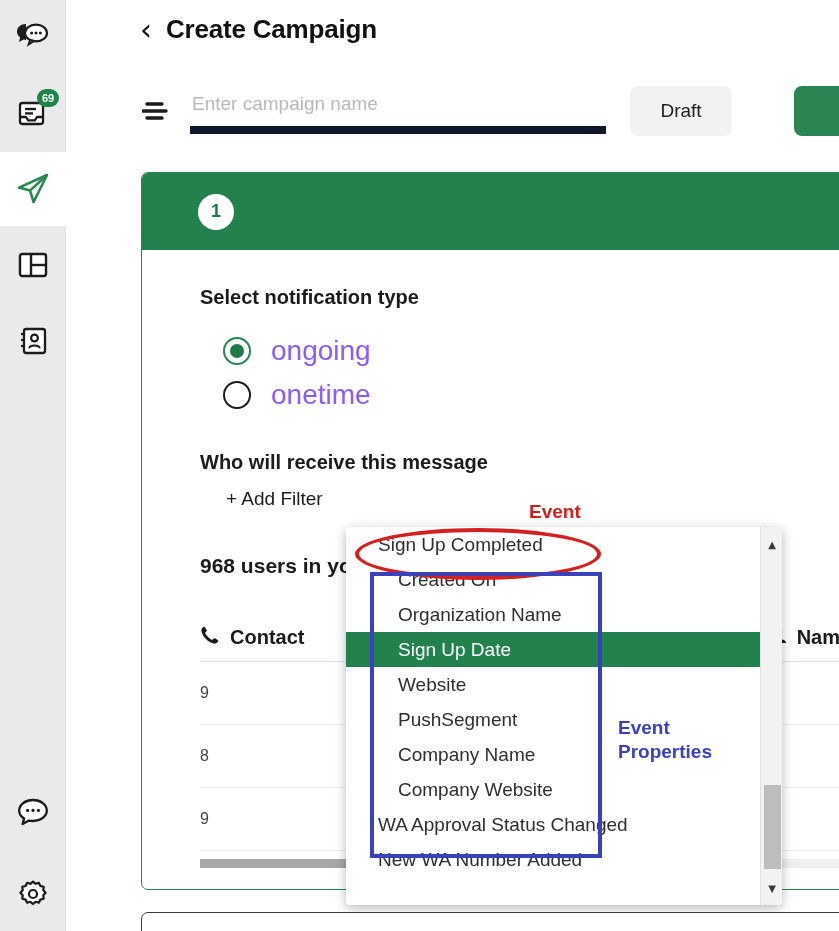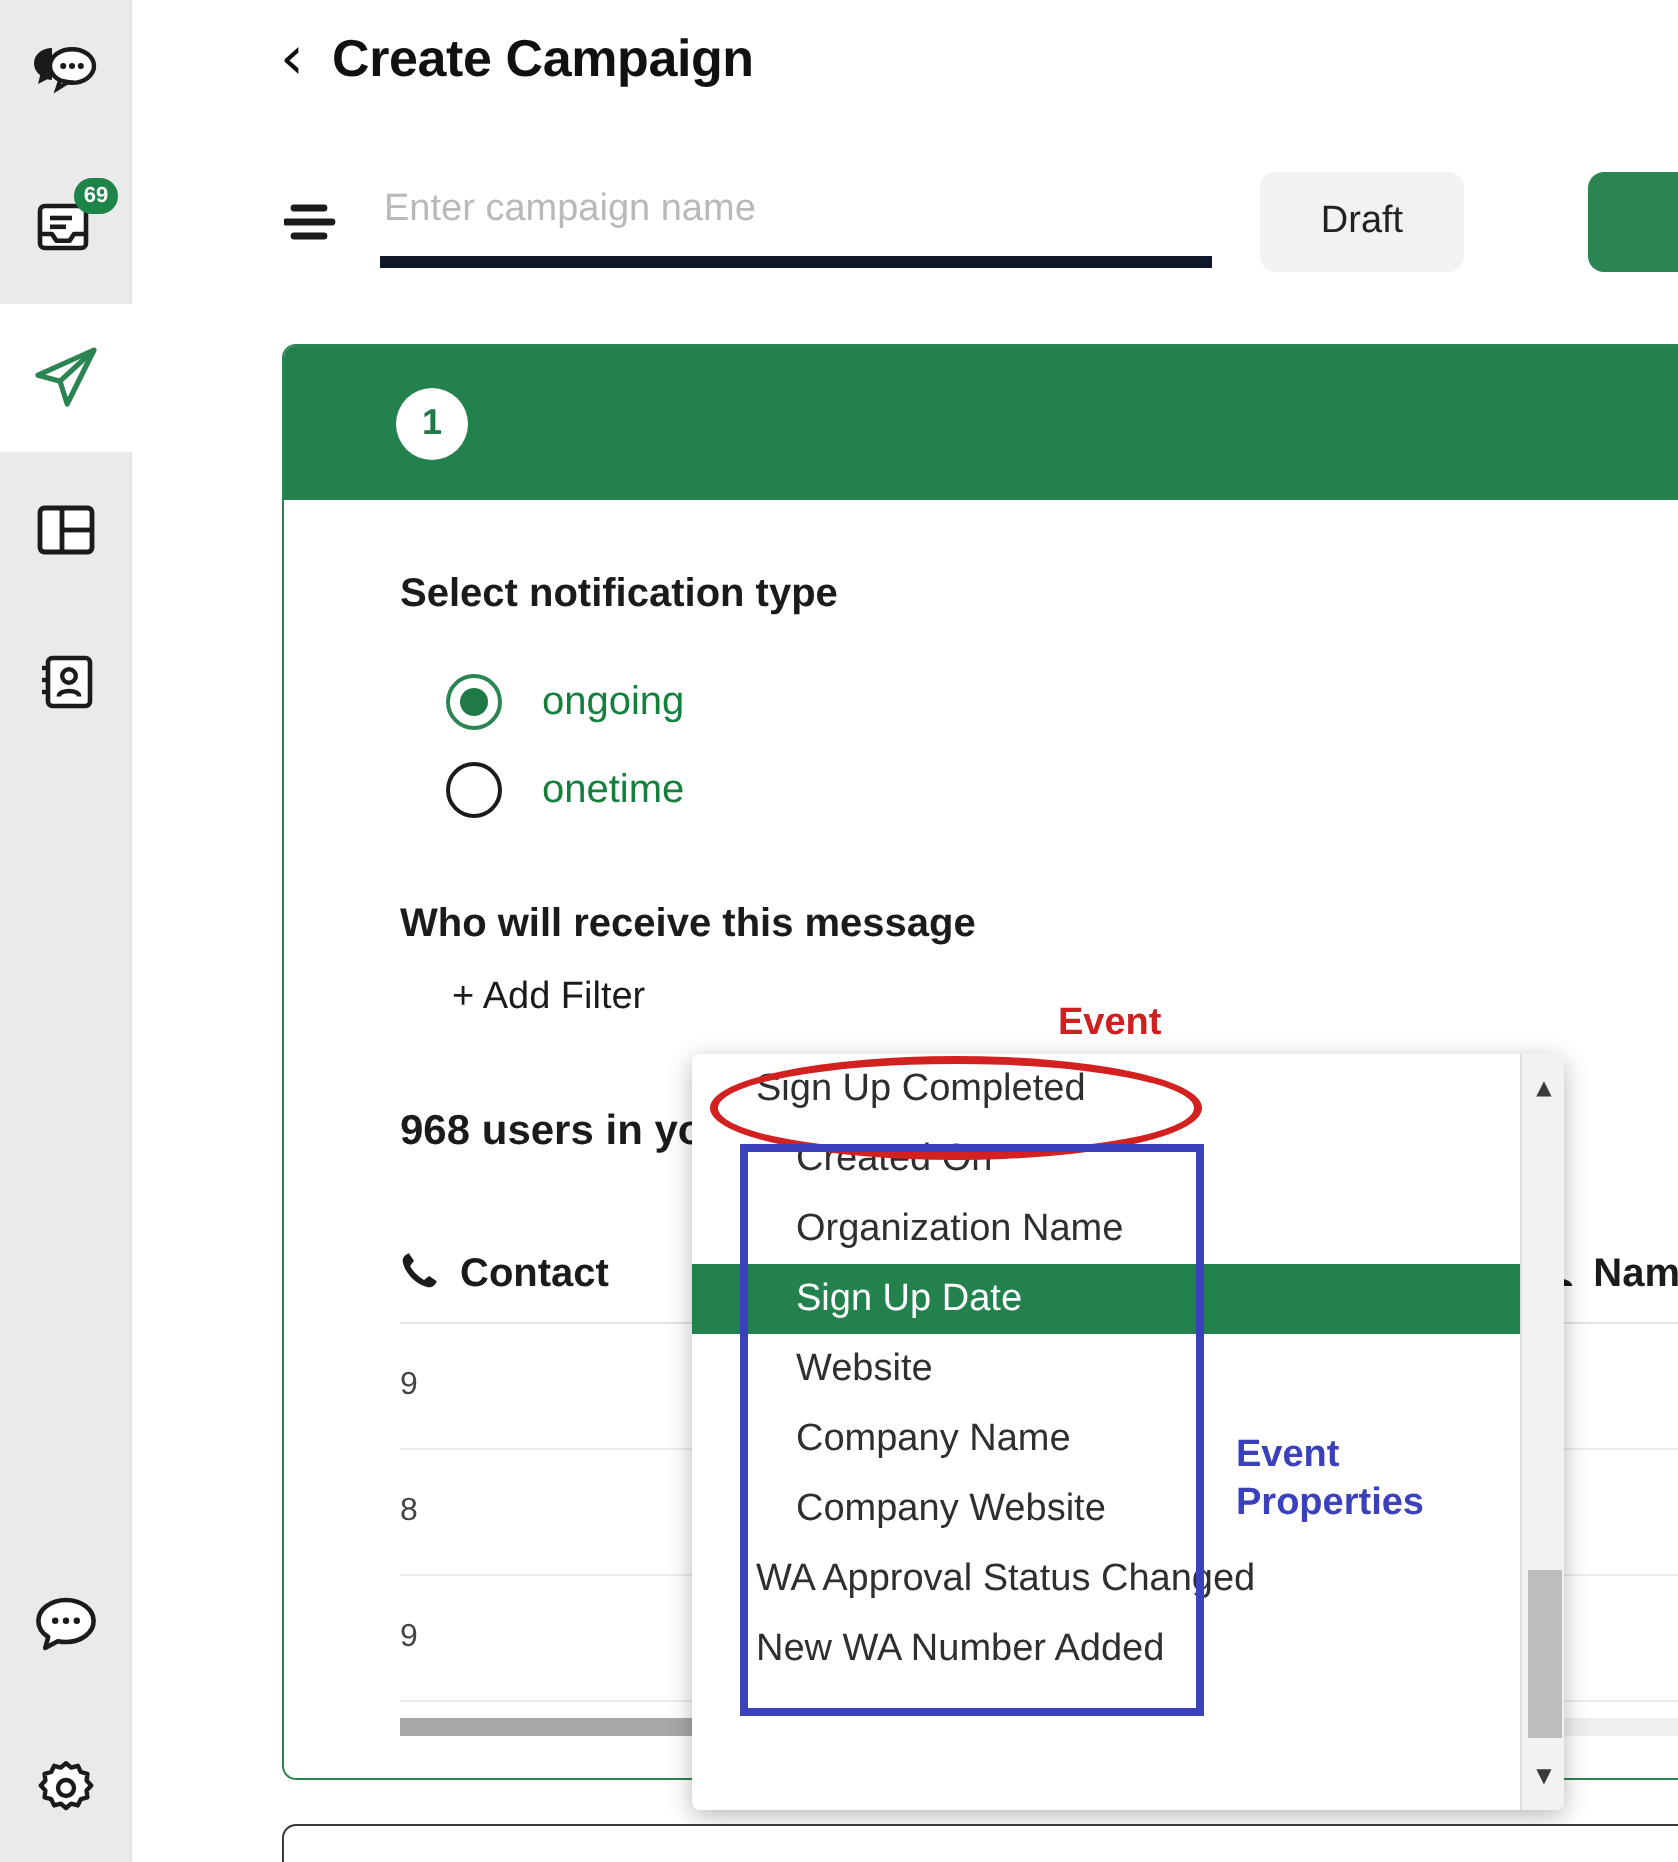--- a/index.html
+++ b/index.html
@@ -68,21 +68,21 @@
     position: absolute;
     left: 140px; top: 86px;
     display: flex; align-items: center;
   }
   .filter-lines { width: 34px; height: 30px; display:flex; align-items:center; justify-content:center; }
   .campaign-input {
     margin-left: 16px;
     width: 416px;
     height: 46px;
     border: none;
-    border-bottom: 6px solid #0f172a;
+    border-bottom: 8px solid #0f172a;
     background: transparent;
     font-size: 19px;
     font-family: "Liberation Sans", sans-serif;
     color: #222;
     outline: none;
     padding: 0 2px 6px 2px;
   }
   .campaign-input::placeholder { color: #b9b9b9; }
   .draft-chip {
     margin-left: 24px;
@@ -140,21 +140,21 @@
   .radio-row { display: flex; align-items: center; height: 44px; }
   .radio {
     width: 28px; height: 28px; border-radius: 50%;
     border: 2px solid #2a8552;
     display: flex; align-items: center; justify-content: center;
     margin-left: 23px;
     background: #fff;
   }
   .radio.off { border-color: #1b1b1b; }
   .radio .dot { width: 14px; height: 14px; border-radius: 50%; background: #1f7a48; }
-  .radio-label { margin-left: 20px; font-size: 20px; color: #15803d; }
+  .radio-label { margin-left: 20px; font-size: 28px; color: #8b5cf6; }
 
   .who-label { margin-top: 34px; font-size: 20px; font-weight: bold; color: #1b1b1b; }
 
   .who-row { margin-top: 14px; display: flex; align-items: center; }
   .users-chip {
     width: 112px; height: 53px;
     background: #ececec; border: none; border-radius: 7px;
     display: flex; align-items: center; justify-content: center; gap: 10px;
     cursor: pointer;
   }
@@ -453,20 +453,21 @@
     </div>
   </div>
 
   <div class="dropdown">
     <div class="dd-list">
       <div class="dd-item group">Sign Up Completed</div>
       <div class="dd-item child">Created On</div>
       <div class="dd-item child">Organization Name</div>
       <div class="dd-item child selected">Sign Up Date</div>
       <div class="dd-item child">Website</div>
+      <div class="dd-item child">PushSegment</div>
       <div class="dd-item child">Company Name</div>
       <div class="dd-item child">Company Website</div>
       <div class="dd-item group">WA Approval Status Changed</div>
       <div class="dd-item group">New WA Number Added</div>
     </div>
 
     <div class="dd-scroll">
       <span class="dd-arrow up">▲</span>
       <div class="dd-thumb"></div>
       <span class="dd-arrow down">▼</span>

